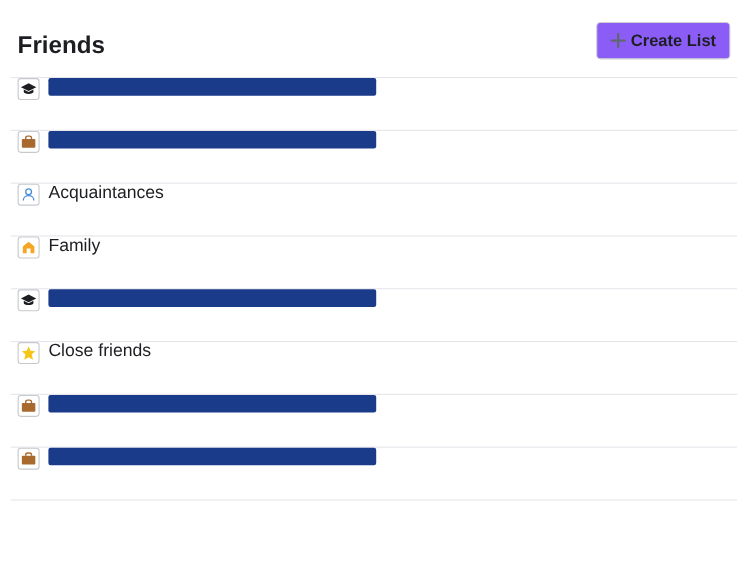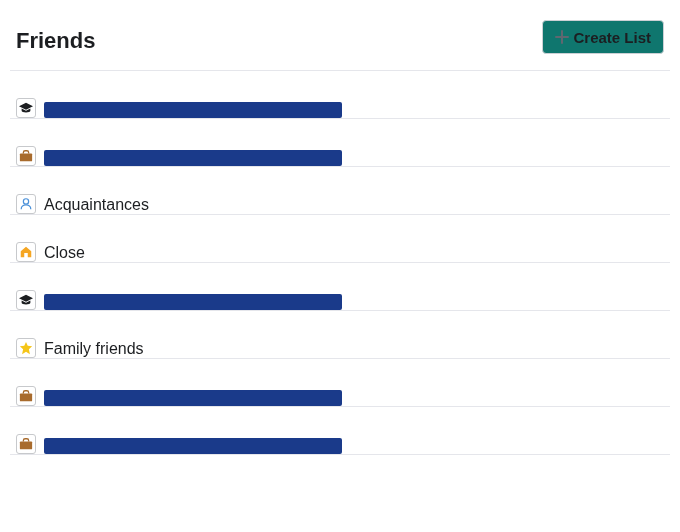--- a/index.html
+++ b/index.html
@@ -5,27 +5,27 @@
   * { box-sizing: border-box; margin: 0; padding: 0; }
   html, body { width: 680px; height: 532px; font-family: Helvetica, Arial, sans-serif; background: #fff; }
   .wrap { padding: 14px 10px 0 10px; }
   .header { display: flex; align-items: flex-end; justify-content: space-between; padding: 6px 6px 16px 6px; }
   .title { font-size: 22px; font-weight: 700; color: #1c1e21; }
   .actions { display: flex; gap: 8px; }
   .btn {
     display: inline-flex; align-items: center; gap: 4px;
     height: 34px; padding: 0 12px;
     font-size: 15px; font-weight: 600; color: #1c1e21;
-    background: #0f766e; border: 1px solid #ccd0d5; border-radius: 4px;
+    background: #8b5cf6; border: 1px solid #ccd0d5; border-radius: 4px;
     cursor: pointer; white-space: nowrap;
   }
   .btn .plus { width: 14px; height: 14px; }
   .list { border-top: 1px solid #e5e6eb; }
   .row {
-    display: flex; align-items: flex-end; gap: 8px;
+    display: flex; align-items: flex-start; gap: 8px;
     height: 48px; padding: 0 6px;
     border-bottom: 1px solid #e5e6eb;
     cursor: pointer;
   }
   .icon-box {
     width: 20px; height: 20px;
     border: 1px solid #c7c9cc; border-radius: 3px;
     background: #fff;
     display: inline-flex; align-items: center; justify-content: center;
     flex-shrink: 0;
@@ -78,37 +78,37 @@
           </svg>
         </span>
         <span class="label">Acquaintances</span>
       </div>
       <div class="row">
         <span class="icon-box">
           <svg width="14" height="14" viewBox="0 0 16 16">
             <path d="M8 2 2 7v7h4V9h4v5h4V7L8 2z" fill="#f5a623"></path>
           </svg>
         </span>
-        <span class="label">Close</span>
+        <span class="label">Family</span>
       </div>
       <div class="row">
         <span class="icon-box">
           <svg width="14" height="14" viewBox="0 0 16 16">
             <path fill="#1c1e21" d="M8 2 0 6l8 4 8-4-8-4zm-5 6.5V11c0 1.1 2.24 2 5 2s5-.9 5-2V8.5L8 11 3 8.5z"></path>
           </svg>
         </span>
         <span class="redacted" style="width: 298px;"></span>
       </div>
       <div class="row">
         <span class="icon-box">
           <svg width="14" height="14" viewBox="0 0 16 16">
             <path d="m8 1 2 4.5 5 .5-3.7 3.3L12.5 15 8 12.3 3.5 15l1.2-5.7L1 6l5-.5L8 1z" fill="#f5c518"></path>
           </svg>
         </span>
-        <span class="label">Family friends</span>
+        <span class="label">Close friends</span>
       </div>
       <div class="row">
         <span class="icon-box">
           <svg width="14" height="14" viewBox="0 0 16 16">
             <rect x="1" y="5" width="14" height="9" rx="1" fill="#a86b2d"></rect>
             <path d="M5 5V4a2 2 0 0 1 2-2h2a2 2 0 0 1 2 2v1" fill="none" stroke="#a86b2d" stroke-width="1.5"></path>
           </svg>
         </span>
         <span class="redacted" style="width: 298px;"></span>
       </div>

